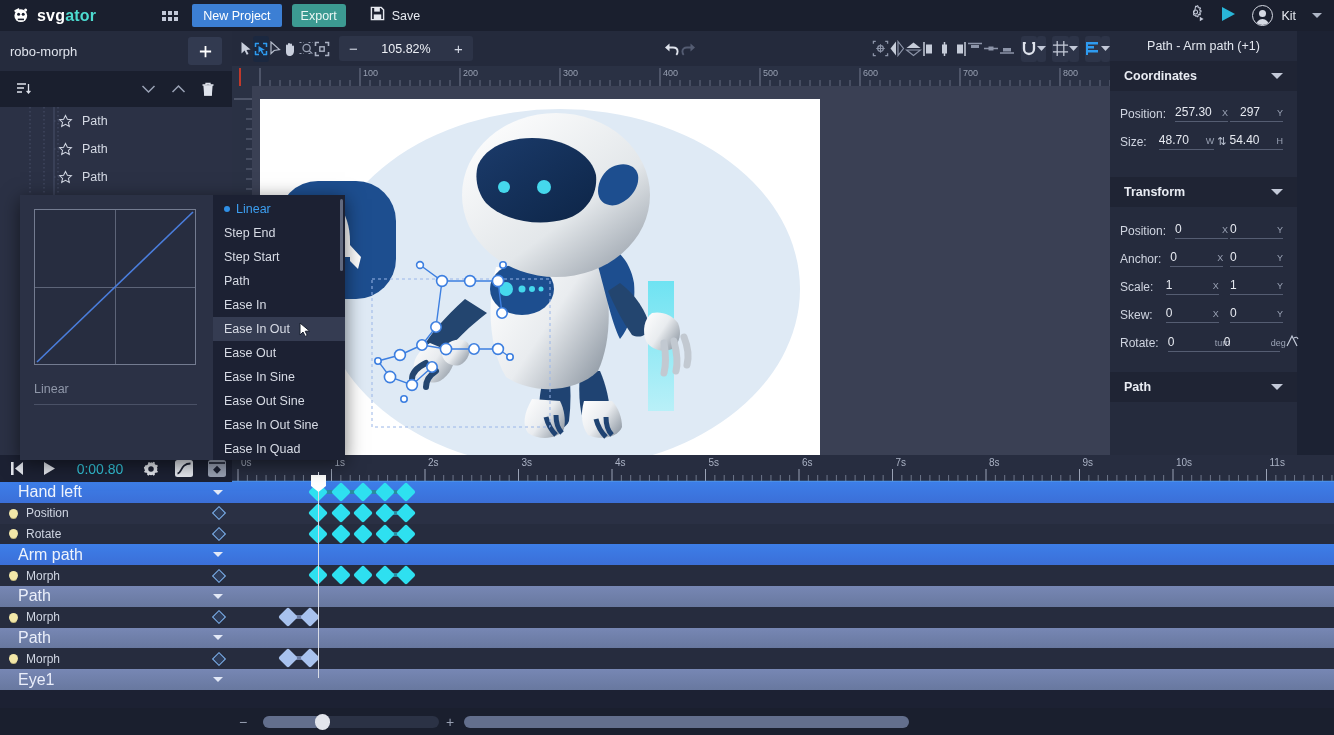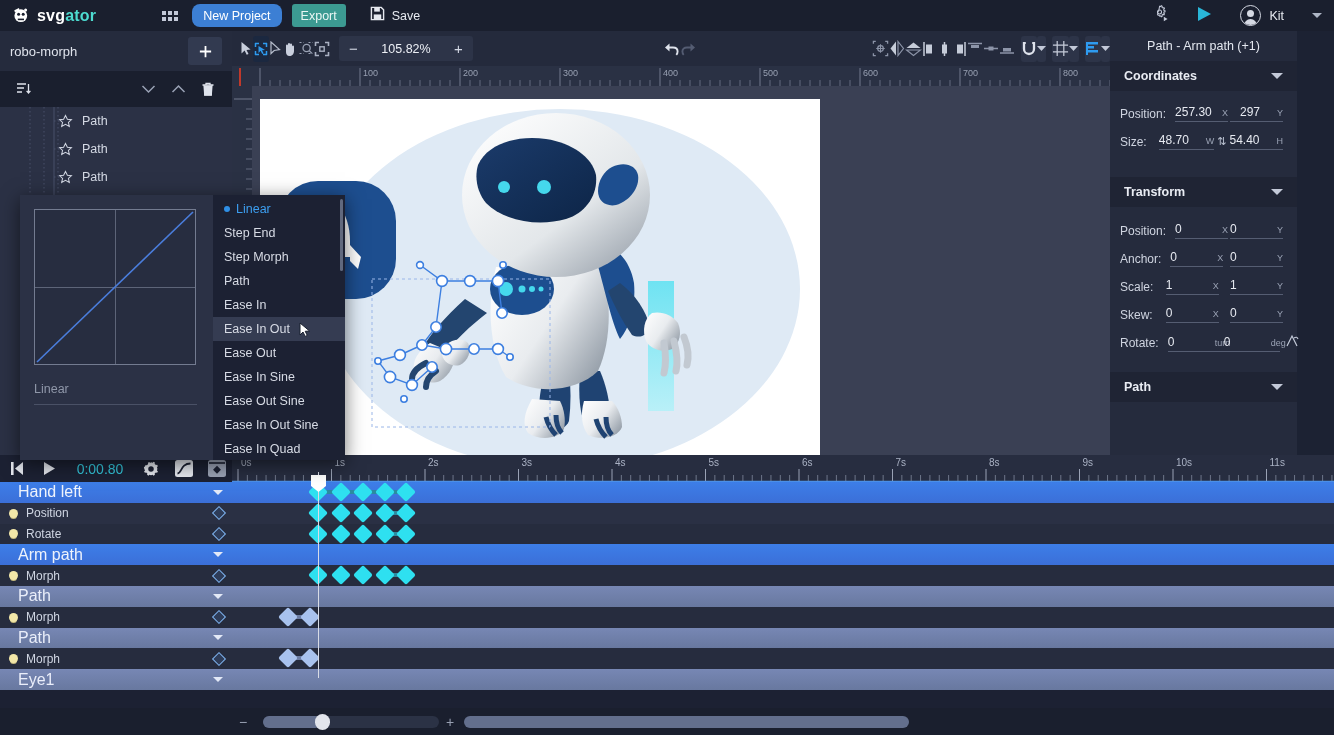--- a/index.html
+++ b/index.html
@@ -20,31 +20,31 @@
   }
   .logo-wrap { display: flex; align-items: center; margin-left: 11px; gap: 7px; }
   .logo-mark { width: 19px; height: 19px; position: relative; }
   .logo-text { font-size: 16px; font-weight: bold; color: #fff; letter-spacing: .2px; }
   .logo-text .g { color: #4ddbd0; }
   .grid-icon { margin-left: 66px; display: grid; grid-template-columns: repeat(3, 4px);
                grid-template-rows: repeat(2, 4px); gap: 2px; }
   .grid-icon i { background: #c3c9d8; display: block; width: 4px; height: 4px; }
   .btn-new {
     margin-left: 14px; background: #3c7fd4; color: #fff; border: none;
-    height: 23px; padding: 0 11px; border-radius: 8px; font-size: 12.5px;
+    height: 23px; padding: 0 11px; border-radius: 2px; font-size: 12.5px;
     font-family: inherit; cursor: pointer;
   }
   .btn-export {
     margin-left: 10px; background: #3c9a92; color: #eaf6f4; border: none;
     height: 23px; padding: 0 9px; border-radius: 3px; font-size: 12.5px;
     font-family: inherit; cursor: pointer;
   }
   .save-wrap { margin-left: 24px; display: flex; align-items: center; gap: 7px; cursor: pointer; }
   .save-label { font-size: 12.5px; color: #e6e9f0; }
-  .topbar-right { margin-left: auto; display: flex; align-items: center; gap: 28px; padding-right: 12px; }
+  .topbar-right { margin-left: auto; display: flex; align-items: center; gap: 16px; padding-right: 12px; }
   .user-wrap { display: flex; align-items: center; gap: 8px; cursor: pointer; }
   .avatar {
     width: 21px; height: 21px; border-radius: 50%; border: 1.6px solid #d5d9e3;
     position: relative; overflow: hidden;
   }
   .avatar::before { content:""; position:absolute; width:7px; height:7px; border-radius:50%;
     background:#d5d9e3; left:6px; top:3.5px; }
   .avatar::after { content:""; position:absolute; width:13px; height:8px; border-radius:7px 7px 0 0;
     background:#d5d9e3; left:3px; top:12.5px; }
   .user-name { font-size: 12.5px; color: #e8ebf1; }
@@ -887,21 +887,21 @@
     </div>
     <div class="ease-list">
       <div id="ease-items">
           <div class="ease-item sel">
             <span class="lbl">Linear</span>
           </div>
           <div class="ease-item">
             <span class="lbl">Step End</span>
           </div>
           <div class="ease-item">
-            <span class="lbl">Step Morph</span>
+            <span class="lbl">Step Start</span>
           </div>
           <div class="ease-item">
             <span class="lbl">Path</span>
           </div>
           <div class="ease-item">
             <span class="lbl">Ease In</span>
           </div>
           <div class="ease-item hl">
             <span class="lbl">Ease In Out</span>
           </div>

